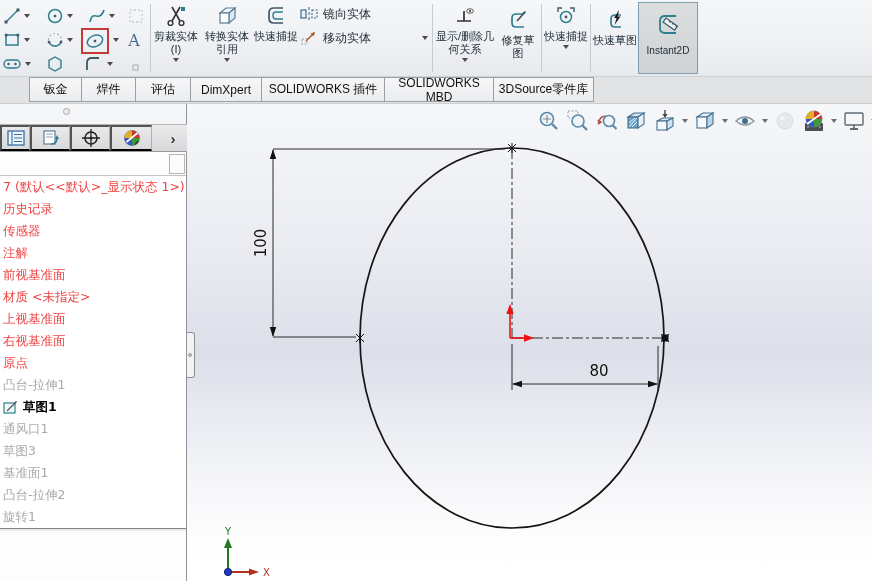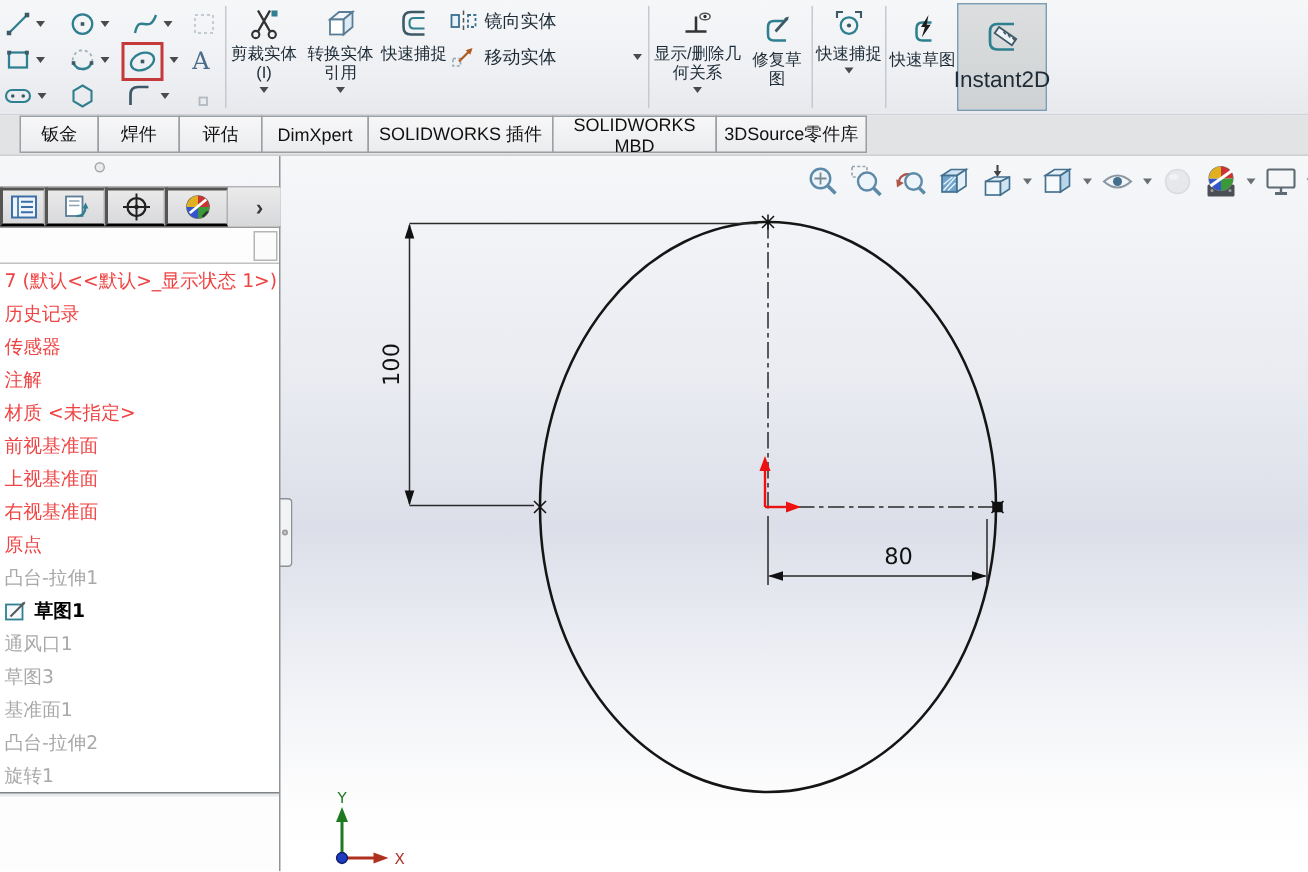--- a/index.html
+++ b/index.html
@@ -21,26 +21,26 @@
   .bigbtn .ic { height:28px; display:flex; align-items:center; justify-content:center; }
   .bigbtn .lbl { font-size:11px; line-height:13px; text-align:center; color:#1d2b36; }
   .bigbtn .bdd { margin-top:2px; width:0; height:0; border-left:3px solid transparent;
     border-right:3px solid transparent; border-top:4px solid #4a4a4a; }
   .mirrorcol { position:absolute; left:300px; top:2px; width:130px; }
   .mrow { height:24px; display:flex; align-items:center; gap:5px; font-size:12px; color:#1d2b36; position:relative; }
   .mrow .rdd { position:absolute; right:2px; top:10px; }
   .instant { position:absolute; left:638px; top:2px; width:60px; height:72px;
     background:linear-gradient(180deg,#dcdedf,#cfd2d4); border:1px solid #7d9db2;
     display:flex; flex-direction:column; align-items:center; padding-top:6px; cursor:default; }
-  .instant .lbl { font-size:15px; color:#1d2b36; margin-top:6px; }
+  .instant .lbl { font-size:10px; color:#1d2b36; margin-top:6px; }
   .redbox { border:2px solid #c43a3a !important; }
 
   
   .tabrow { position:absolute; left:0; top:77px; width:872px; height:27px;
-    background:#e2e3e5; border-bottom:1px solid #cfcfcf; padding-left:14px; display:flex; align-items:flex-start; }
+    background:#e2e3e5; border-bottom:1px solid #cfcfcf; padding-left:30px; display:flex; align-items:flex-start; }
   .rtab { height:25px; margin-left:-1px; border:1px solid #9ba0a5;
     background:linear-gradient(180deg,#f7f7f8,#ebecee); font-size:12px; color:#111;
     display:flex; align-items:center; justify-content:center; cursor:default; }
 
   
   .main { position:absolute; left:0; top:104px; width:872px; height:477px;
     background:linear-gradient(180deg,#f6f7f9 0%,#e9ebf1 32%,#dcdfe9 52%,#e6e8f0 62%,#f4f5f8 78%,#fefefe 92%,#ffffff 100%); }
   .sketch-svg { position:absolute; left:0; top:0; width:872px; height:477px; z-index:1; }
 
   
@@ -484,24 +484,24 @@
         <div class="trow">
             <span>历史记录</span>
           </div>
         <div class="trow">
             <span>传感器</span>
           </div>
         <div class="trow">
             <span>注解</span>
           </div>
         <div class="trow">
+            <span>前视基准面</span>
+          </div>
+        <div class="trow">
             <span>材质 &lt;未指定&gt;</span>
-          </div>
-        <div class="trow">
-            <span>前视基准面</span>
           </div>
         <div class="trow">
             <span>上视基准面</span>
           </div>
         <div class="trow">
             <span>右视基准面</span>
           </div>
         <div class="trow">
             <span>原点</span>
           </div>

